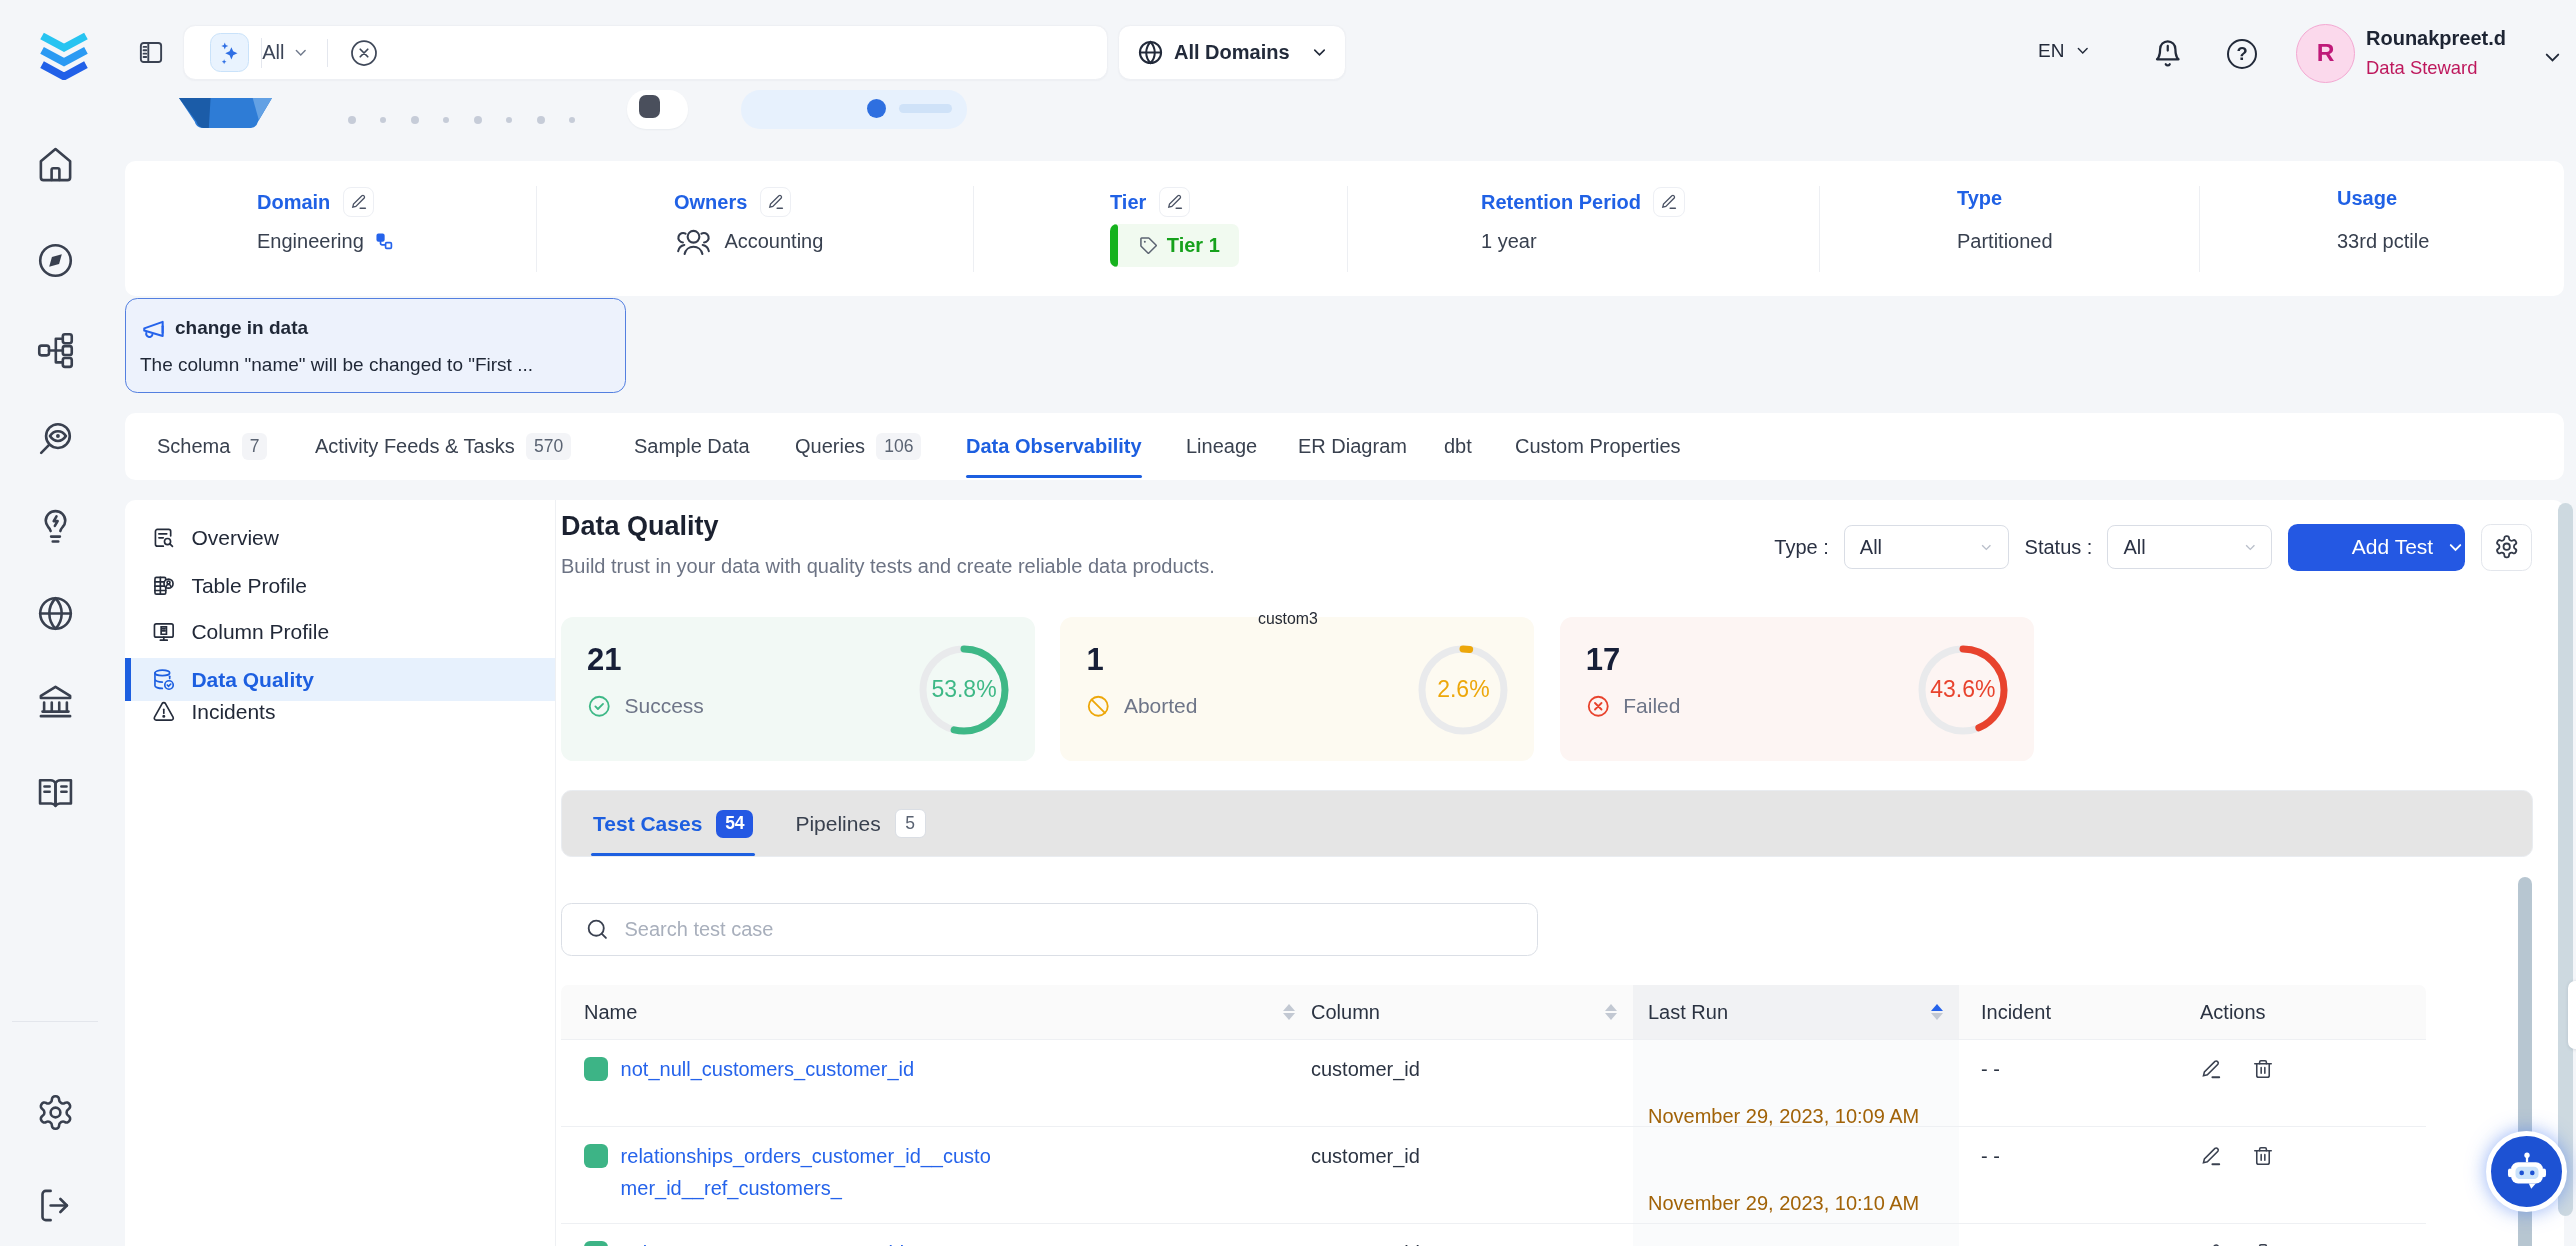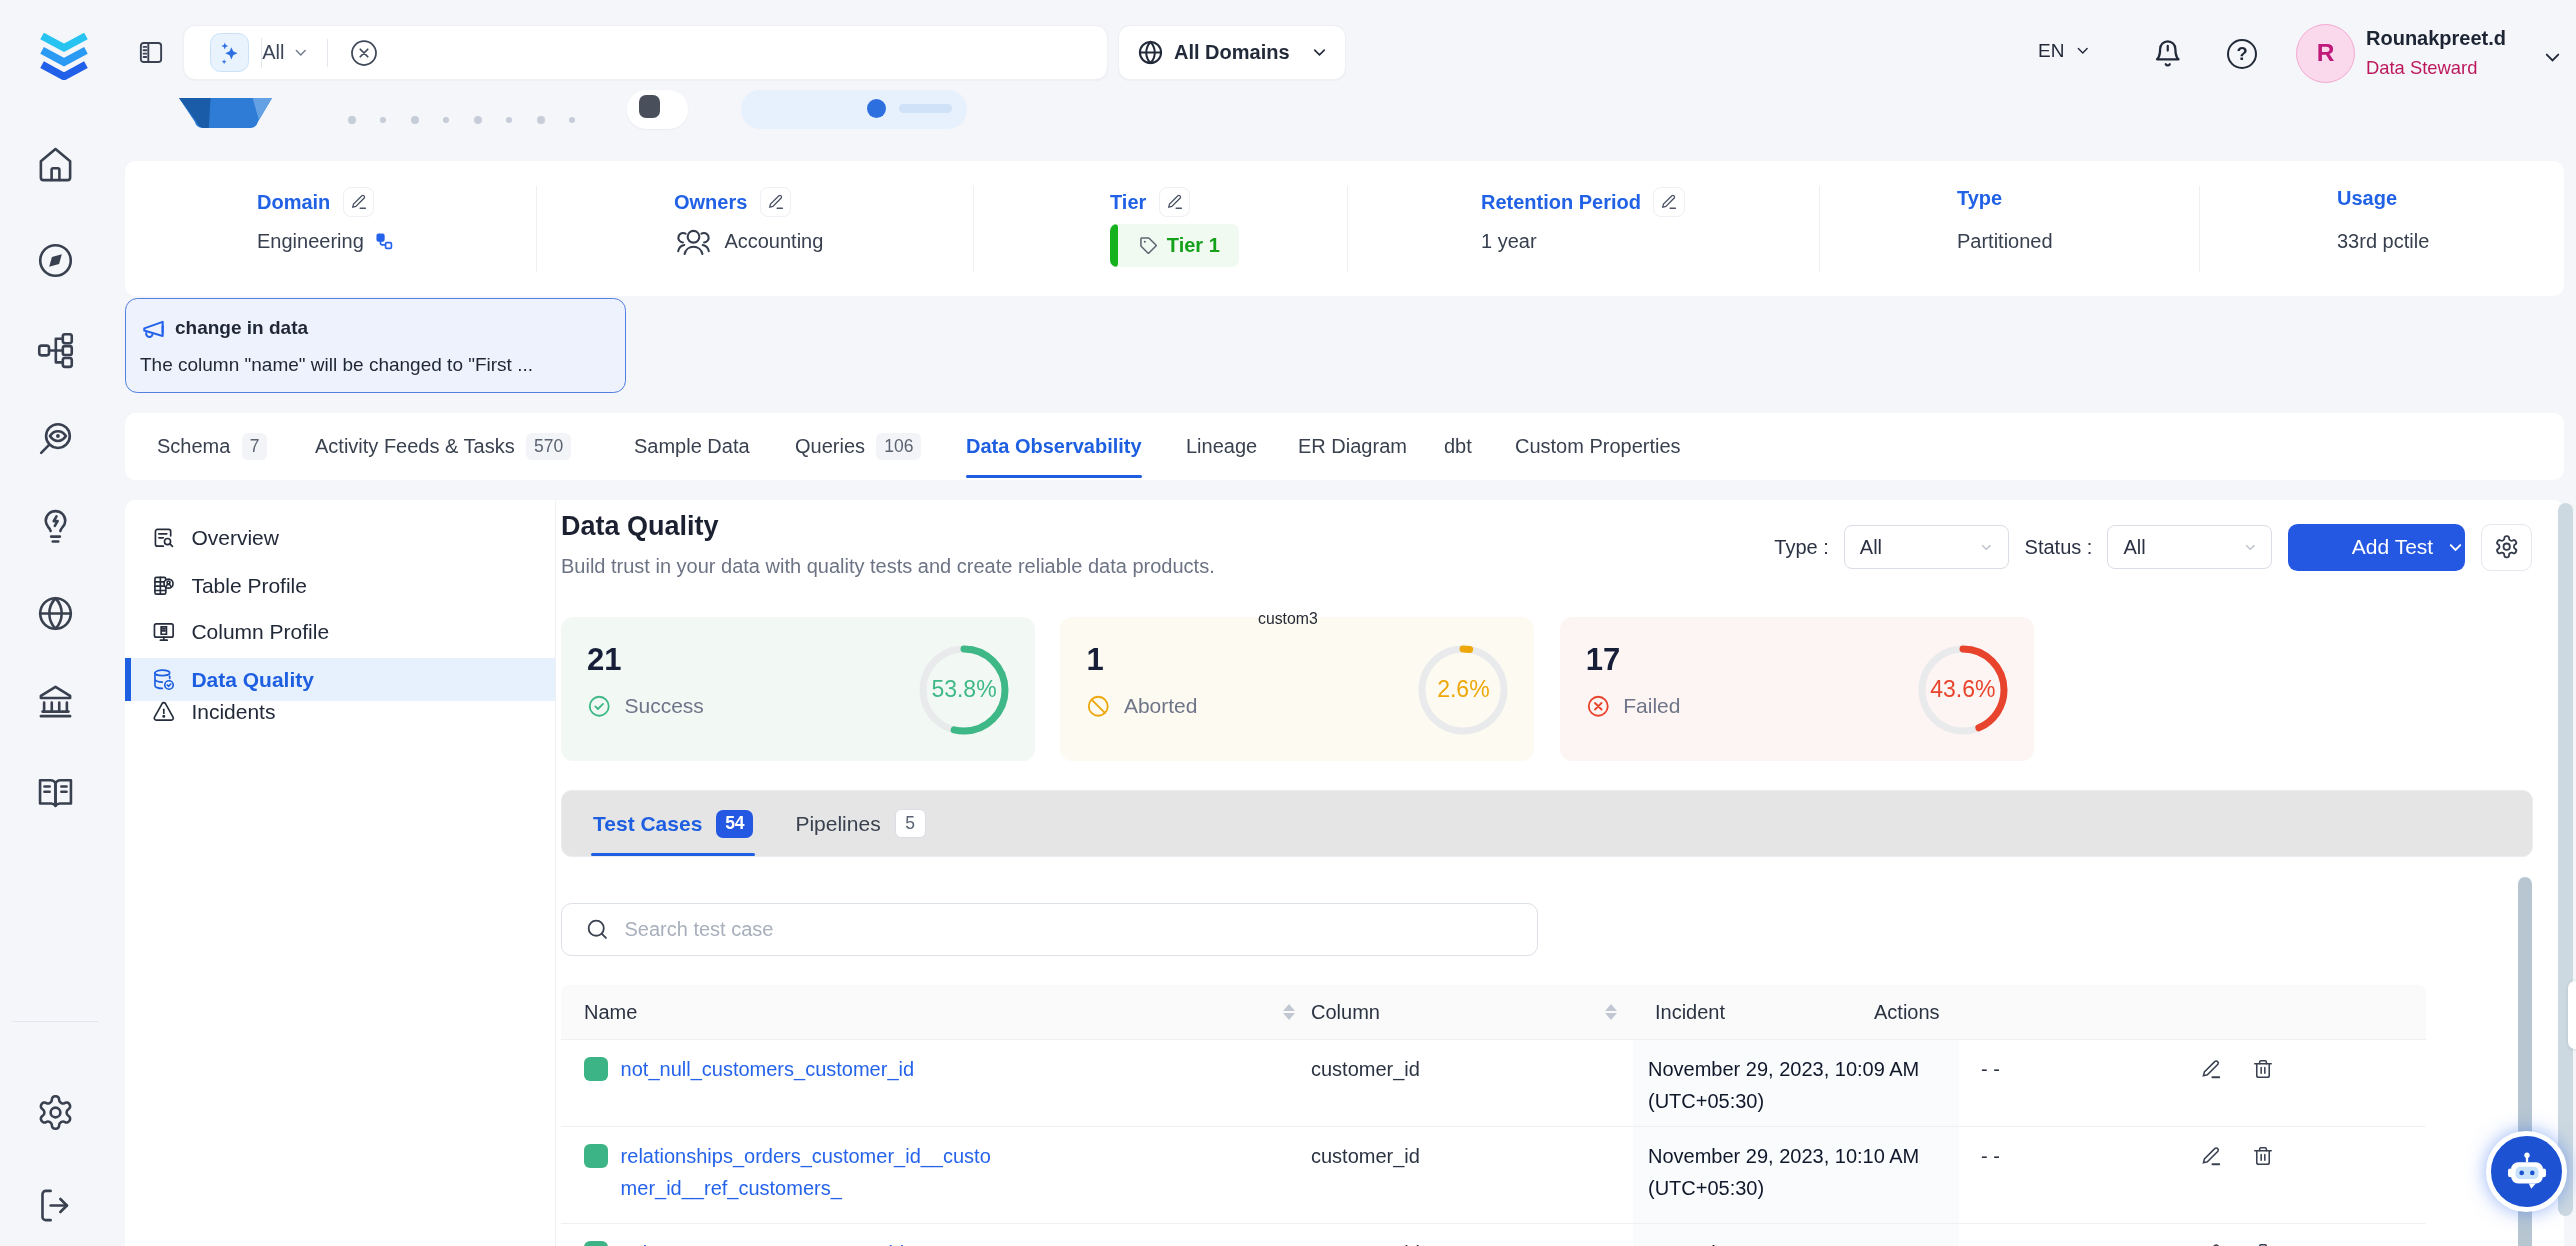--- a/index.html
+++ b/index.html
@@ -158,21 +158,21 @@
   .col-act  { width:252px; padding-left:27px; display:flex; gap:30px; align-items:center; }
   .t-row .col-act svg { margin-top:5.3px; }
   .t-head .col-run { align-self:stretch; display:flex; align-items:center; background:#f1f2f4; position:relative; }
   .t-row .col-run { display:flex; flex-direction:column; justify-content:flex-start; background:#fafbfc; }
   .sorters { position:absolute; right:15.8px; display:flex; flex-direction:column; gap:2.6px; }
   .car-up { width:0; height:0; border-left:6.1px solid transparent; border-right:6.1px solid transparent; border-bottom:7.9px solid #c2c8d2; }
   .car-dn { width:0; height:0; border-left:6.1px solid transparent; border-right:6.1px solid transparent; border-top:7.9px solid #c2c8d2; }
   .sorters.active-up .car-up { border-bottom-color:#2563eb; }
   .status-sq { width:23.6px; height:23.6px; border-radius:6.1px; background:#3db486; margin-right:13px; margin-top:4.4px; flex:none; }
   .t-link { color:#2563eb; }
-  .run-l { color:#0f172a; }
+  .run-l { color:#a16207;margin-top:47px; }
   .t-row.r1 { height:87px; }
   .t-row.r2 { height:97px; }
   .t-row.r3 { height:88px; }
 
   
   .scroll-inner { left:2518px; top:877px; width:14px; height:385px; border-radius:7px; background:#b7c6d1; }
   .scroll-outer { left:2558px; top:503px; width:15px; height:713px; border-radius:7.9px; background:#cdd9e0; }
   .edge-notch { left:2568px; top:981px; width:17.5px; height:68px; background:#fff; border-radius:7px 0 0 7px;
                 box-shadow:0 0.9px 3.5px rgba(20,30,60,.12); }
   .bot-fab { left:2486px; top:1131px; width:81px; height:81px; border-radius:50%; background:#1d52d3;
@@ -657,20 +657,27 @@
       <div class="col-name">
         <span>Name</span>
         <span class="sorters">
             <i class="car-up"></i>
             <i class="car-dn"></i>
           </span>
       </div>
       <div class="col-col">
         <span>Column</span>
         <span class="sorters">
+            <i class="car-up"></i>
+            <i class="car-dn"></i>
+          </span>
+      </div>
+      <div class="col-run">
+        <span>Last Run</span>
+        <span class="sorters active-up">
             <i class="car-up"></i>
             <i class="car-dn"></i>
           </span>
       </div>
       <div class="col-inc">
           <span>Incident</span>
         </div>
       <div class="col-act">
           <span>Actions</span>
         </div>

